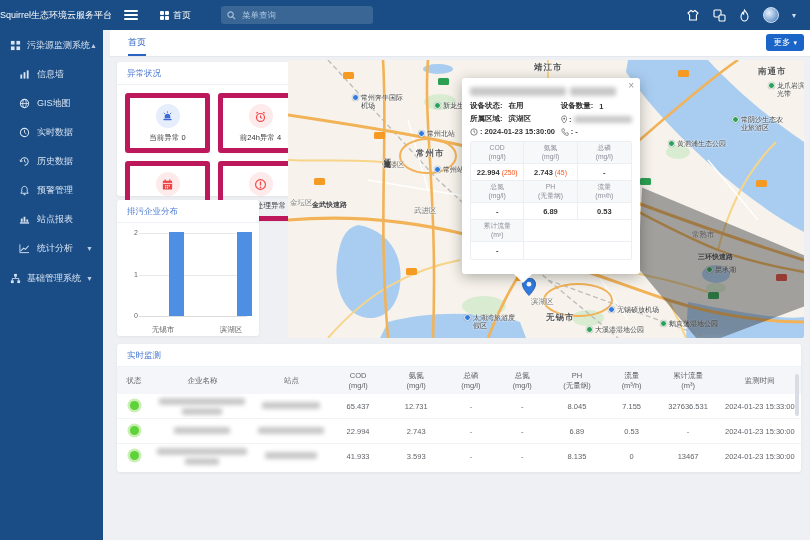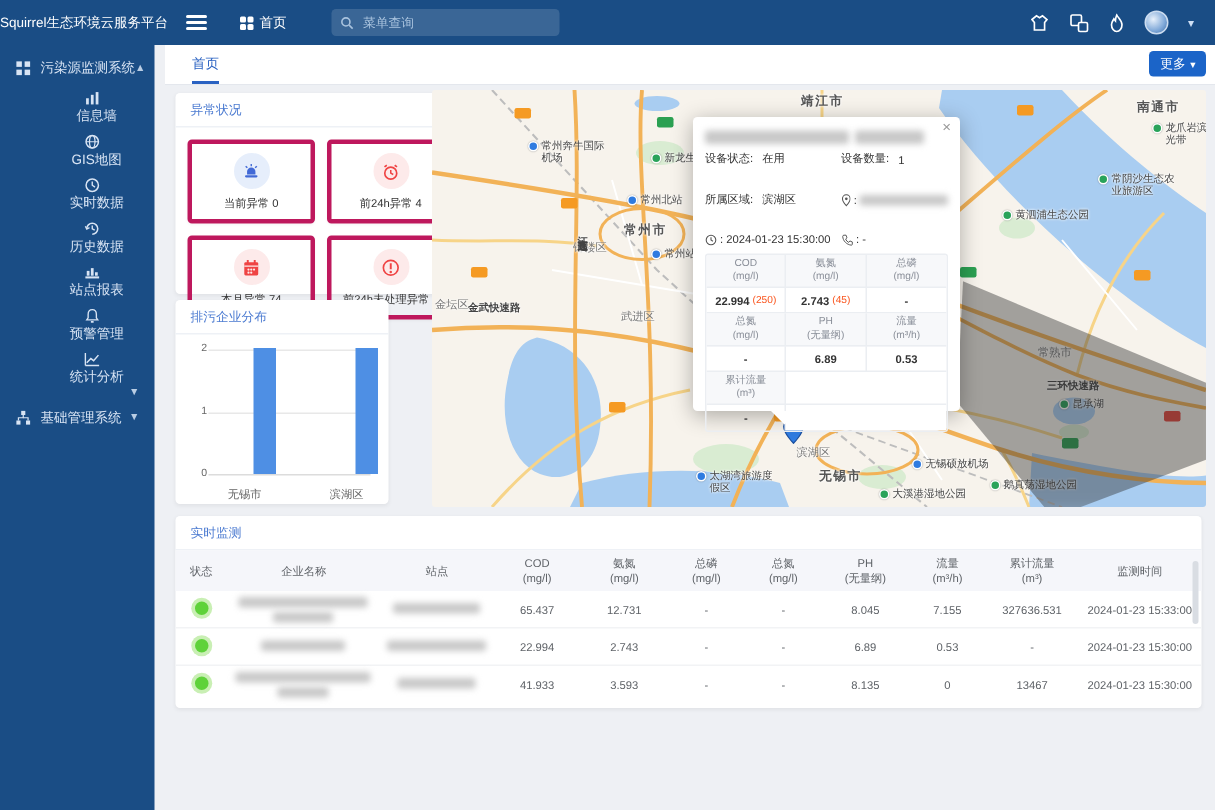--- a/index.html
+++ b/index.html
@@ -21,35 +21,35 @@
   .searchbox input{background:transparent;border:none;outline:none;color:#cfe0f5;font-size:8.5px;width:110px;}
   .searchbox input::placeholder{color:#a9c3de;}
   .top-icons{margin-left:auto;display:flex;align-items:center;gap:13px;padding-right:14px;}
   .avatar{width:16px;height:16px;border-radius:50%;background:radial-gradient(circle at 35% 35%,#e8f1fb,#7fa8d8 60%,#3e6ea8);border:1px solid #cdddf0;}
   .caret{color:#cfe0f5;font-size:8px;}
   
   .sidebar{position:absolute;left:0;top:30px;width:103px;bottom:0;background:#1a4d85;z-index:15;color:#d8e4f4;}
   .side-row{display:flex;align-items:center;height:30px;padding-left:10px;font-size:9px;cursor:pointer;}
   .side-row .lbl{margin-left:6px;white-space:nowrap;}
   .side-row .chev{margin-left:auto;margin-right:10px;font-size:7px;color:#b9cde4;}
-  .side-item{padding-left:19px;height:29px;flex-direction:column;}
+  .side-item{padding-left:19px;height:29px;}
   .side-item .lbl{margin-left:7px;}
   .sicon{flex:none;display:inline-flex;}
   
   .tabbar{position:absolute;left:110px;top:30px;width:700px;height:27px;background:#fff;border-bottom:1px solid #e4e7ed;z-index:14;}
   .tab{position:absolute;left:18px;top:6px;font-size:9px;color:#2a62c2;cursor:pointer;}
   .tab::after{content:"";position:absolute;left:0;right:0;bottom:-7px;height:2px;background:#2a62c2;}
   .more-btn{position:absolute;right:6px;top:4px;height:17px;padding:0 7px;background:#1b64c8;color:#fff;
     font-size:8.5px;border:none;border-radius:3px;display:flex;align-items:center;gap:3px;cursor:pointer;}
   
   .panel{position:absolute;background:#fff;border-radius:3px;box-shadow:0 1px 3px rgba(0,0,0,.06);}
   .panel-head{height:23px;line-height:23px;padding:0 10px;font-size:8.5px;color:#4c7bd1;border-bottom:1px solid #eef1f6;}
   .p-abn{left:117px;top:62px;width:194px;height:134px;}
   .cards{display:grid;grid-template-columns:1fr 1fr;grid-gap:8px;padding:8px;}
-  .card{border:3px solid #be185d;border-radius:3px;box-shadow:0 1px 2px rgba(0,0,0,.04);
+  .card{border:5px solid #be185d;border-radius:3px;box-shadow:0 1px 2px rgba(0,0,0,.04);
     display:flex;flex-direction:column;align-items:center;padding:6px 2px 5px;cursor:pointer;}
   .ic-circle{width:24px;height:24px;border-radius:50%;display:flex;align-items:center;justify-content:center;}
   .ic-blue{background:#e6eefb;}
   .ic-red{background:#fdeaea;}
   .card .cap{margin-top:5px;font-size:7.5px;color:#333;white-space:nowrap;}
   
   .p-chart{left:117px;top:200px;width:142px;height:136px;}
   .chart{position:relative;height:108px;margin:4px 8px 0 8px;}
   .plot{position:absolute;left:14px;right:4px;top:6px;height:84px;border-bottom:1px solid #dcdcdc;}
   .gline{position:absolute;left:0;right:0;height:1px;background:#e8e8e8;}
@@ -76,21 +76,21 @@
   .wedge{position:absolute;left:330px;top:110px;width:200px;height:175px;z-index:4;
     background:rgba(45,45,45,.42);filter:blur(7px);
     clip-path:polygon(12% 10%,100% 52%,100% 75%,42% 100%,10% 56%);}
   .marker{position:absolute;left:234px;top:218px;z-index:5;cursor:pointer;}
   
   .popup{position:absolute;left:174px;top:18px;width:178px;height:196px;background:#fff;border-radius:3px;
     box-shadow:0 3px 14px rgba(0,0,0,.3);z-index:6;padding:7px 8px;font-size:7.5px;color:#333;}
   .popup::after{content:"";position:absolute;left:52px;bottom:-9px;border:9px solid transparent;border-top-color:#fff;border-bottom:none;}
   .pclose{position:absolute;right:6px;top:2px;font-size:10px;color:#999;cursor:pointer;}
   .ptitle{display:flex;gap:4px;margin:2px 0 5px 0;}
-  .pinfo{display:grid;grid-template-columns:56% 44%;row-gap:17px;margin-bottom:5px;}
+  .pinfo{display:grid;grid-template-columns:56% 44%;row-gap:3px;margin-bottom:5px;font-weight:bold;}
   .pinfo .cell{display:flex;align-items:center;gap:2px;white-space:nowrap;}
   .ptable{border:1px solid #ebeef2;border-radius:2px;overflow:hidden;}
   .prow{display:flex;}
   .pcell{width:33.34%;border-right:1px solid #ebeef2;border-bottom:1px solid #ebeef2;
     display:flex;flex-direction:column;align-items:center;justify-content:center;text-align:center;}
   .pcell:last-child{border-right:none;}
   .plabel{height:22px;background:#f7f8fa;color:#8a8f99;font-size:6.8px;line-height:1.25;}
   .pvalue{height:17px;font-weight:bold;font-size:7.5px;color:#333;flex-direction:row;gap:2px;}
   .limit{color:#fa541c;font-weight:normal;font-size:6.8px;}
   .pwide{width:66.67%;border-right:none;background:#fff;}
@@ -200,36 +200,36 @@
             <path d="M2 6 A4 4 0 1 1 6 10" fill="none" stroke="#d8e4f4" stroke-width="1.1"></path>
             <polyline points="1,4.2 2,6.3 4,5.2" fill="none" stroke="#d8e4f4" stroke-width="1"></polyline>
             <polyline points="6,3.6 6,6 7.8,7" fill="none" stroke="#d8e4f4" stroke-width="1"></polyline>
           </svg>
       </span>
       <span class="lbl">历史数据</span>
     </div>
     <div class="side-row side-item">
       <span class="sicon">
         <svg width="11" height="11" viewBox="0 0 12 12">
+            <path d="M6 1.5 C8 1.5 9 3 9 5 L9 7.5 L10 9 L2 9 L3 7.5 L3 5 C3 3 4 1.5 6 1.5 Z" fill="none" stroke="#d8e4f4" stroke-width="1"></path>
+            <line x1="5" y1="10.5" x2="7" y2="10.5" stroke="#d8e4f4" stroke-width="1.2"></line>
+          </svg>
+      </span>
+      <span class="lbl">预警管理</span>
+    </div>
+    <div class="side-row side-item">
+      <span class="sicon">
+        <svg width="11" height="11" viewBox="0 0 12 12">
             <rect x="1" y="9" width="10" height="1.5" fill="#d8e4f4"></rect>
             <rect x="2" y="5" width="2" height="3.5" fill="#d8e4f4"></rect>
             <rect x="5" y="3" width="2" height="5.5" fill="#d8e4f4"></rect>
             <rect x="8" y="6" width="2" height="2.5" fill="#d8e4f4"></rect>
           </svg>
       </span>
       <span class="lbl">站点报表</span>
-    </div>
-    <div class="side-row side-item">
-      <span class="sicon">
-        <svg width="11" height="11" viewBox="0 0 12 12">
-            <path d="M6 1.5 C8 1.5 9 3 9 5 L9 7.5 L10 9 L2 9 L3 7.5 L3 5 C3 3 4 1.5 6 1.5 Z" fill="none" stroke="#d8e4f4" stroke-width="1"></path>
-            <line x1="5" y1="10.5" x2="7" y2="10.5" stroke="#d8e4f4" stroke-width="1.2"></line>
-          </svg>
-      </span>
-      <span class="lbl">预警管理</span>
     </div>
     <div class="side-row side-item">
       <span class="sicon">
         <svg width="11" height="11" viewBox="0 0 12 12">
             <polyline points="1,10.5 1,1.5" stroke="#d8e4f4" stroke-width="1" fill="none"></polyline>
             <polyline points="1,10.5 11,10.5" stroke="#d8e4f4" stroke-width="1" fill="none"></polyline>
             <polyline points="2,8.5 5,5.5 7,7 10.5,3" fill="none" stroke="#d8e4f4" stroke-width="1.1"></polyline>
           </svg>
       </span>
       <span class="lbl">统计分析</span>

